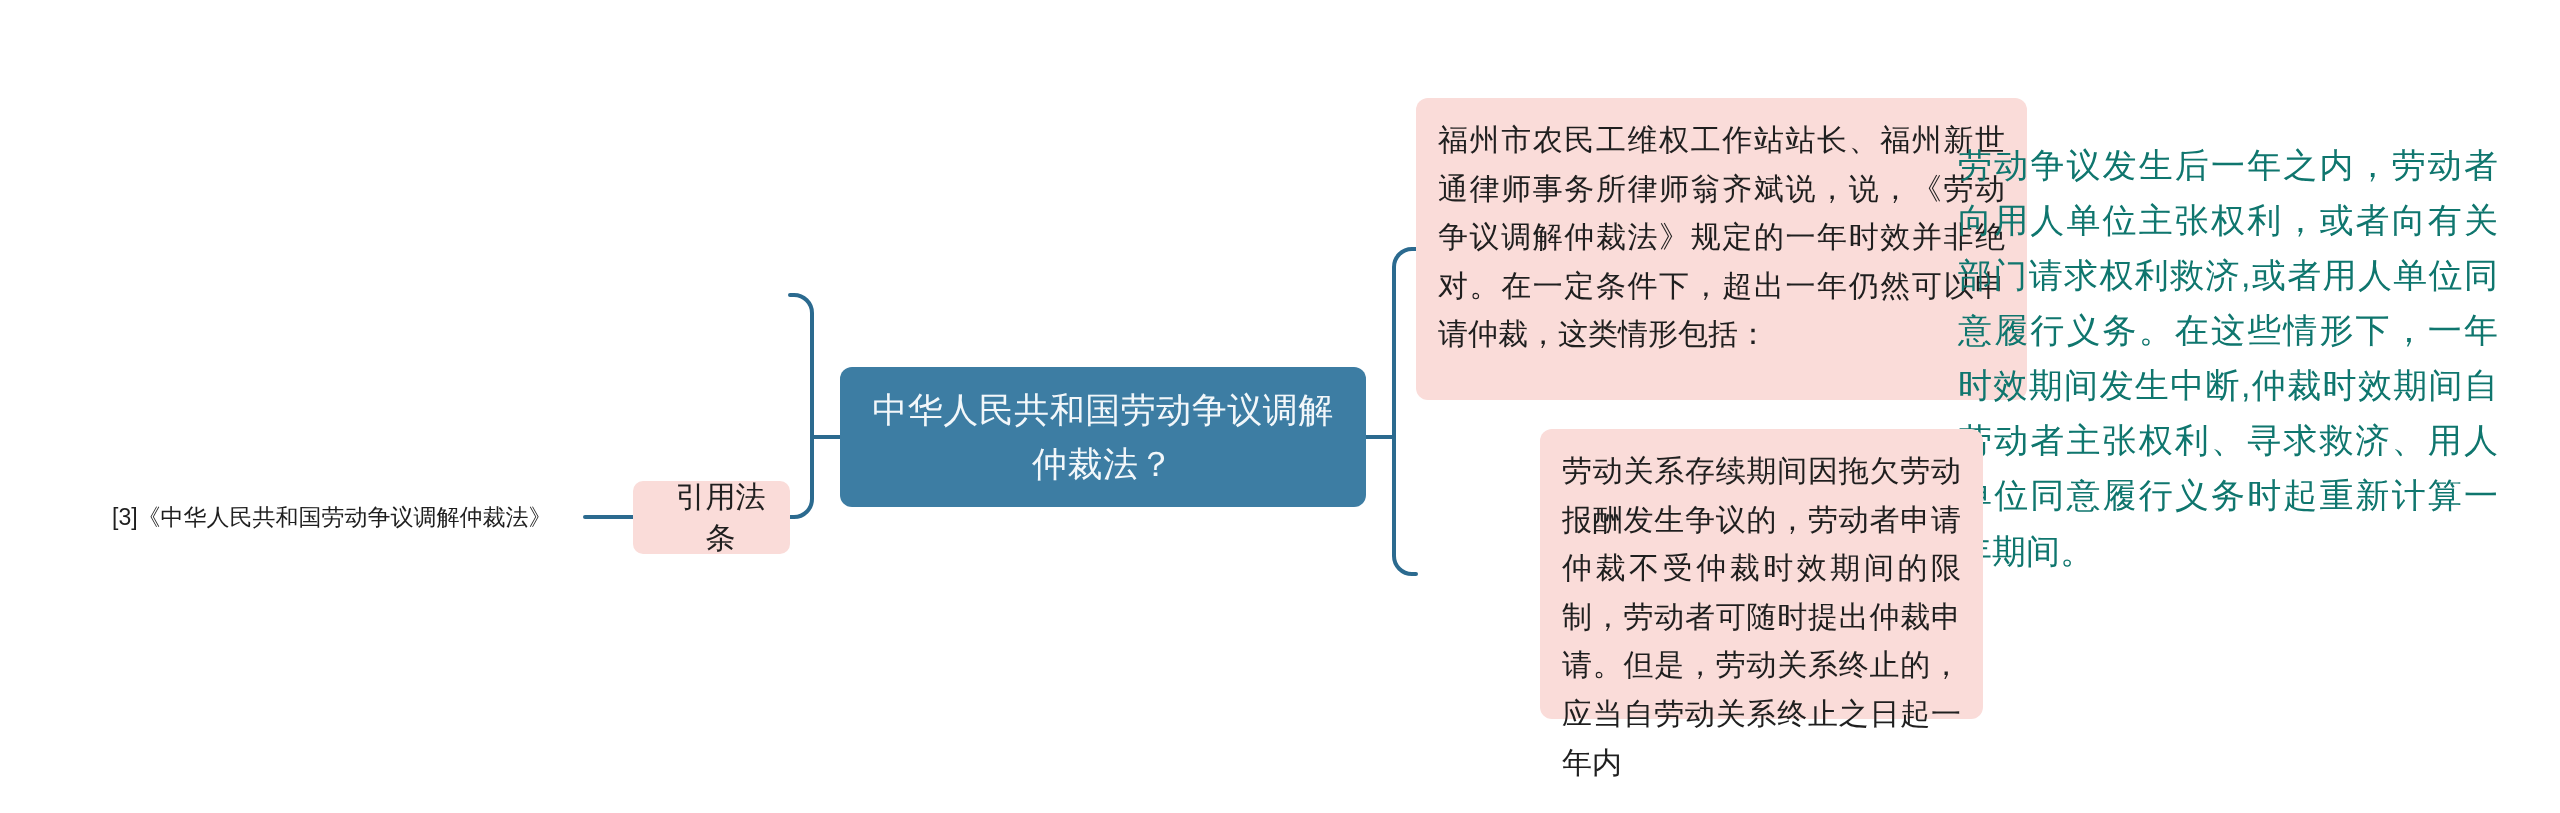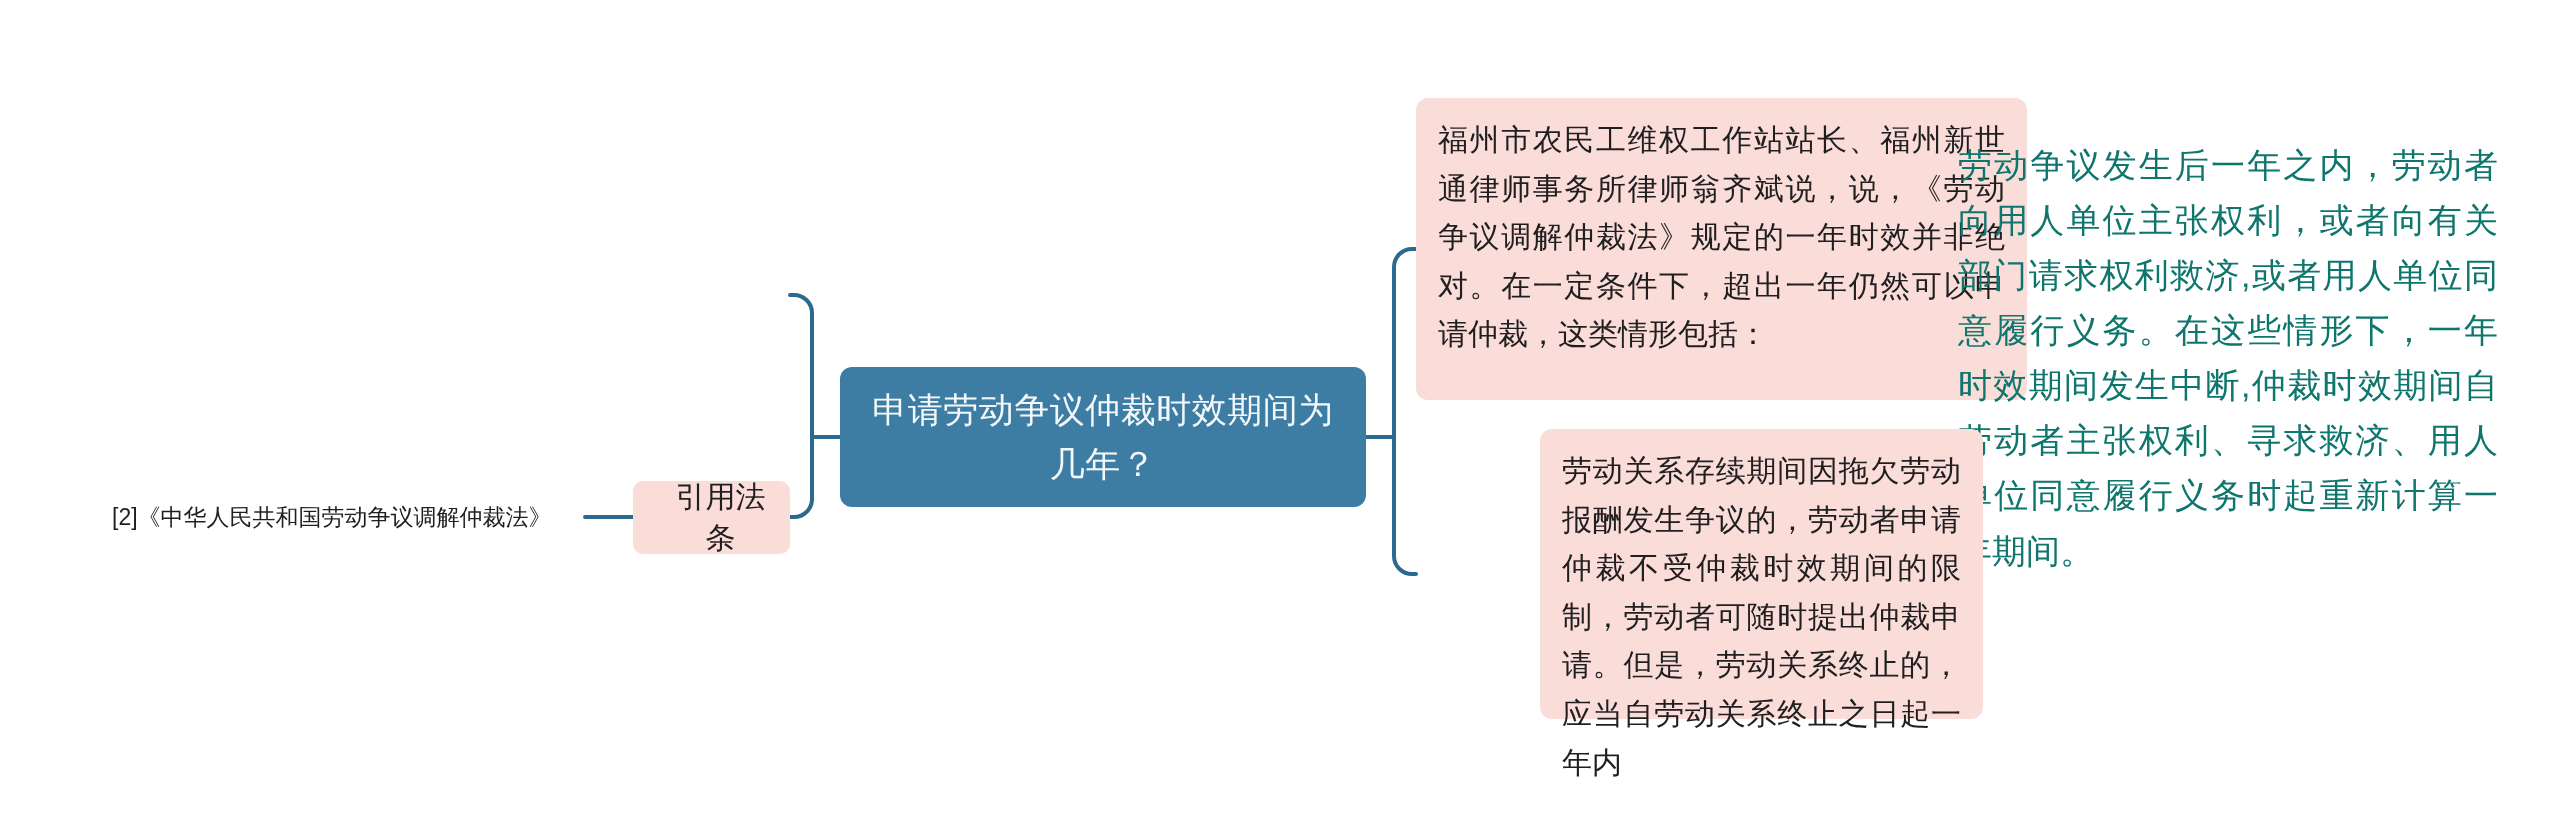--- a/index.html
+++ b/index.html
@@ -106,30 +106,30 @@
 
       <path d="M 1366 437 L 1394 437"></path>
       <path d="M 1394 437 L 1394 267 A 18 18 0 0 1 1412 249 L 1416 249"></path>
       <path d="M 1394 437 L 1394 556 A 18 18 0 0 0 1412 574 L 1416 574"></path>
 
       <path d="M 1922 249 L 1958 249"></path>
     </g>
   </svg>
 
   <div class="node root-node" style="left:840px; top:367px; width:526px; height:140px;">
-    <span>申请劳动争议仲裁时效期间为几年？</span>
+    <span>中华人民共和国劳动争议调解仲裁法？</span>
   </div>
 
 
   <div class="node pink-small" style="left:633px; top:481px; width:157px; height:73px;padding-left:34px;">
     <span>引用法条</span>
   </div>
 
   <div class="node citation-node" style="left:112px; top:496px; width:470px; height:42px; justify-content:flex-start;">
-    <span>[2]《中华人民共和国劳动争议调解仲裁法》</span>
+    <span>[3]《中华人民共和国劳动争议调解仲裁法》</span>
   </div>
 
   <div class="node pink-node" style="left:1416px; top:98px; width:611px; height:302px;">
     <span>福州市农民工维权工作站站长、福州新世通律师事务所律师翁齐斌说，说，《劳动争议调解仲裁法》规定的一年时效并非绝对。在一定条件下，超出一年仍然可以申请仲裁，这类情形包括：</span>
   </div>
 
   <div class="node plain-node" style="left:1958px; top:138px; width:540px; height:222px;">
     <span>劳动争议发生后一年之内，劳动者向用人单位主张权利，或者向有关部门请求权利救济,或者用人单位同意履行义务。在这些情形下，一年时效期间发生中断,仲裁时效期间自劳动者主张权利、寻求救济、用人单位同意履行义务时起重新计算一年期间。</span>
   </div>
 

